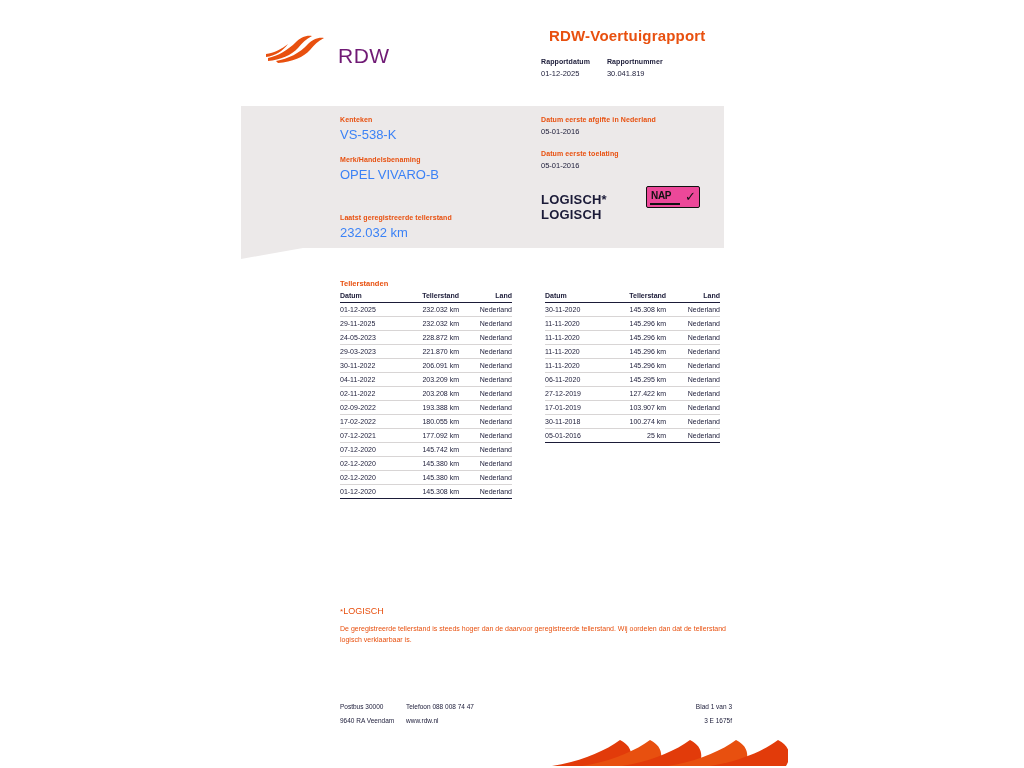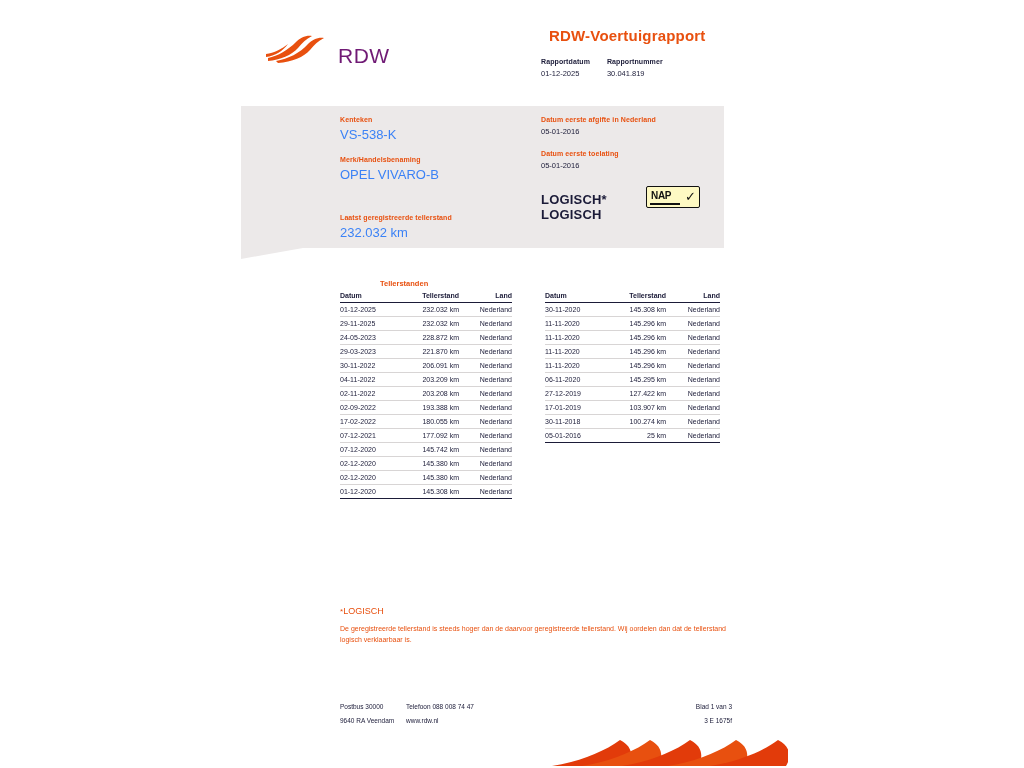--- a/index.html
+++ b/index.html
@@ -136,21 +136,21 @@
     color: #1b1b38;
     line-height: 15px;
     letter-spacing: 0.2px;
   }
   .nap-badge {
     position: absolute;
     left: 646px;
     top: 186px;
     width: 52px;
     height: 20px;
-    background: #fef9c3;
+    background: #ec4899;
     border: 1px solid #111;
     border-radius: 2px;
   }
   .nap-badge .nap-text {
     position: absolute;
     left: 4px;
     top: 3px;
     font-size: 10px;
     font-weight: bold;
     color: #111;
@@ -174,21 +174,20 @@
   }
 
   
   .tables-title {
     position: absolute;
     left: 340px;
     top: 279px;
     color: #e8500f;
     font-weight: bold;
     font-size: 7.5px;
-    margin-left: 40px;
   }
   table.meter {
     position: absolute;
     border-collapse: collapse;
     font-size: 7px;
     color: #1b1b38;
   }
   table.meter.left { left: 340px; top: 292px; width: 172px; }
   table.meter.right { left: 545px; top: 292px; width: 175px; }
   table.meter th {

